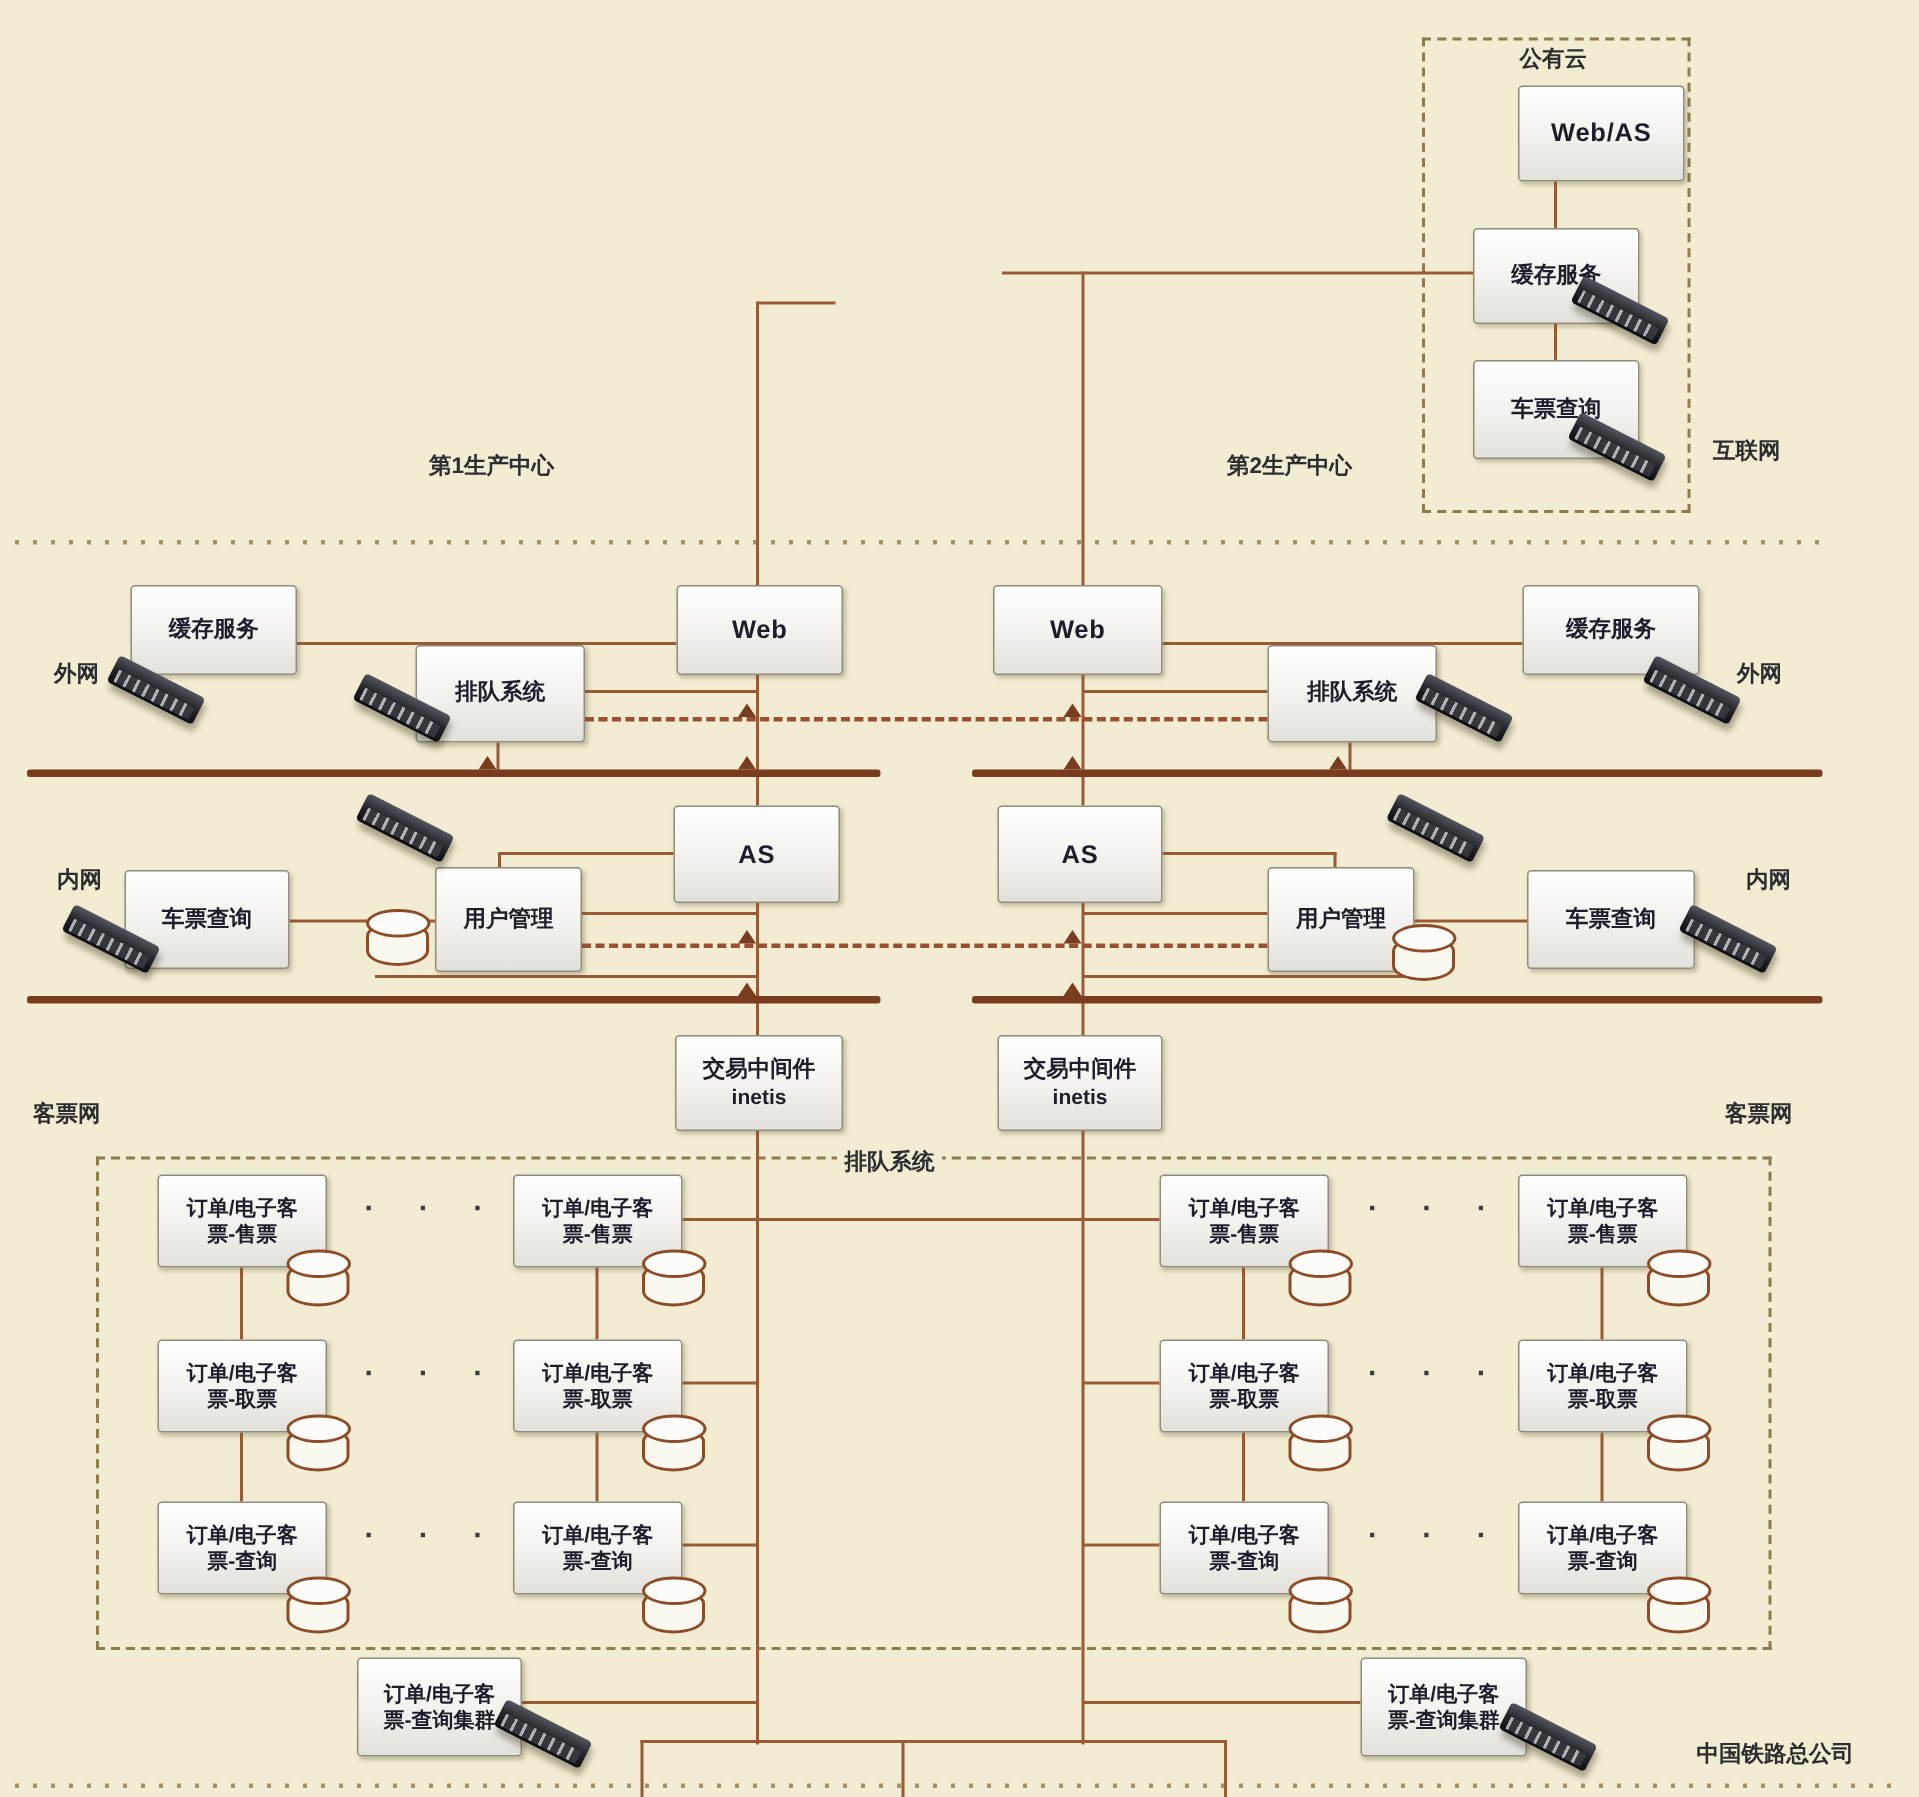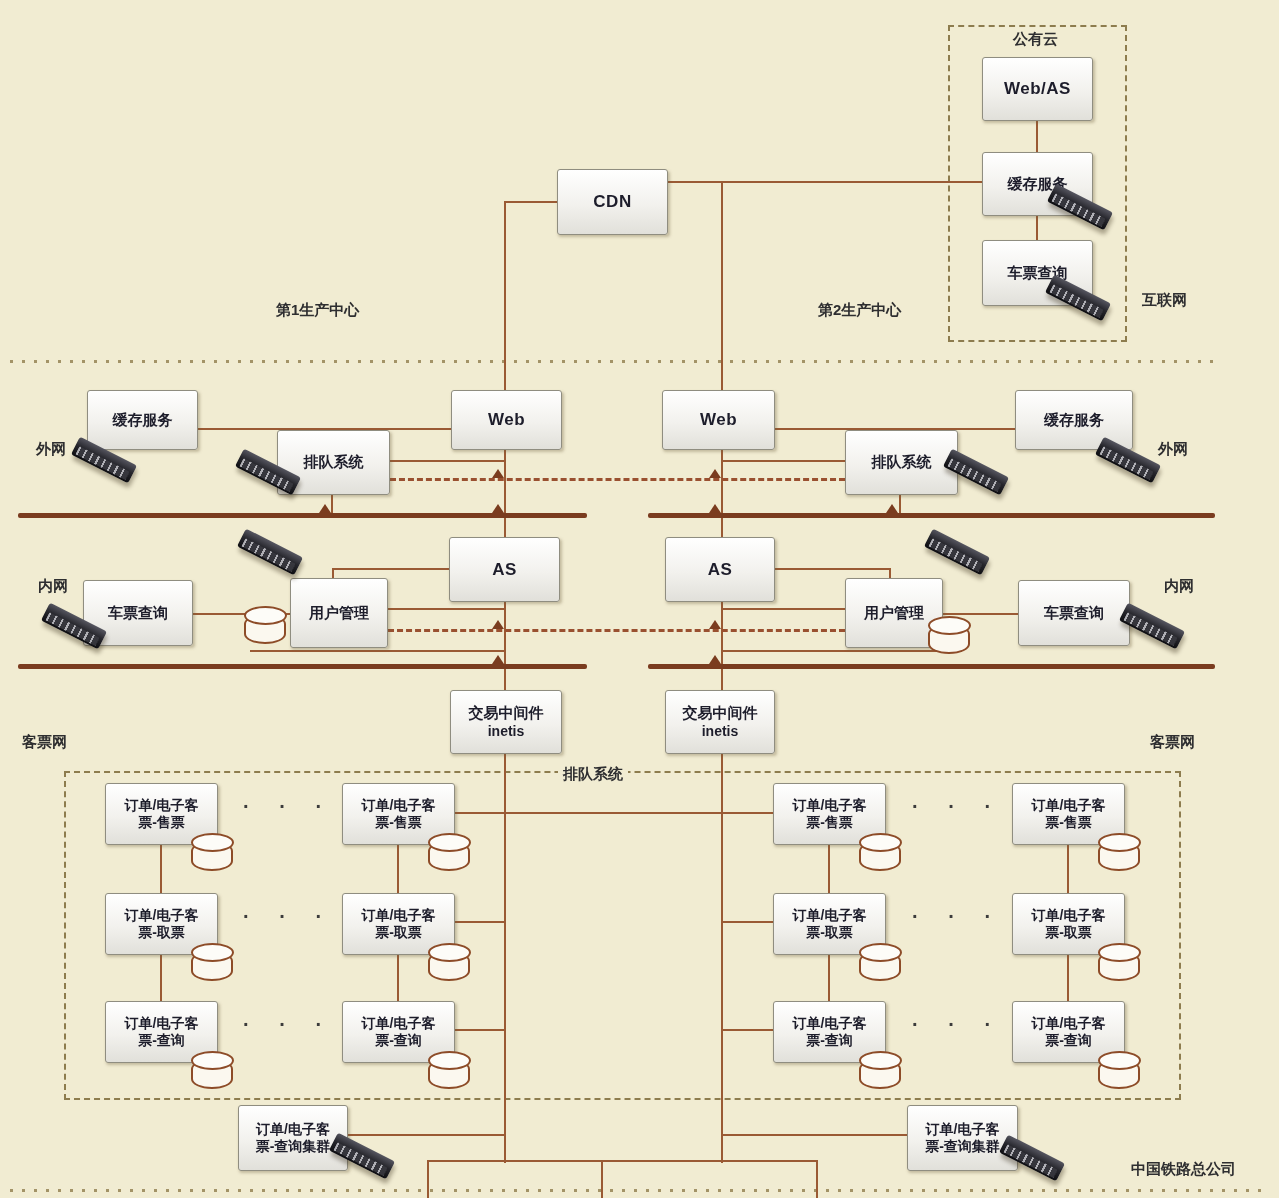--- a/index.html
+++ b/index.html
@@ -47,43 +47,40 @@
 </head>
 <body>
 
 <div id="stage">
 
   <div class="dot" style="left:10px;top:360px;width:1205px"></div>
   <div class="dot" style="left:10px;top:1189px;width:1258px"></div>
 
   <div class="dashbox" style="left:948px;top:25px;width:175px;height:313px"></div>
   <div class="lbl ctr" style="left:948px;top:30px;width:175px">公有云</div>
-  <div class="node" style="left:982px;top:57px;width:111px;height:64px">
+  <div class="node" style="left:1012px;top:57px;width:111px;height:64px">
       <span class="big">Web/AS</span>
     </div>
   <div class="node" style="left:982px;top:152px;width:111px;height:64px">
       <span>缓存服务</span>
     </div>
   <div class="node" style="left:982px;top:240px;width:111px;height:66px">
       <span>车票查询</span>
     </div>
   <div class="vl" style="left:1036px;top:121px;height:31px"></div>
   <div class="vl" style="left:1036px;top:216px;height:24px"></div>
   <div class="chip" style="left:1048px;top:197px"></div>
   <div class="chip" style="left:1046px;top:288px"></div>
   <div class="lbl" style="left:1142px;top:291px">互联网</div>
 
-  <div class="node" style="left:557px;top:169px;width:111px;height:66px">
-      <span class="big">CDN</span>
-    </div>
   <div class="hl" style="left:668px;top:181px;width:314px"></div>
   <div class="hl" style="left:505px;top:201px;width:52px"></div>
   <div class="vl" style="left:504px;top:201px;height:189px"></div>
   <div class="vl" style="left:721px;top:181px;height:209px"></div>
-  <div class="lbl" style="left:276px;top:301px">第1生产中心</div>
+  <div class="lbl" style="left:286px;top:301px">第1生产中心</div>
   <div class="lbl" style="left:818px;top:301px">第2生产中心</div>
 
   <div class="lbl" style="left:36px;top:440px">外网</div>
   <div class="node" style="left:87px;top:390px;width:111px;height:60px">
       <span>缓存服务</span>
     </div>
   <div class="chip" style="left:72px;top:450px"></div>
   <div class="node" style="left:277px;top:430px;width:113px;height:65px">
       <span>排队系统</span>
     </div>

